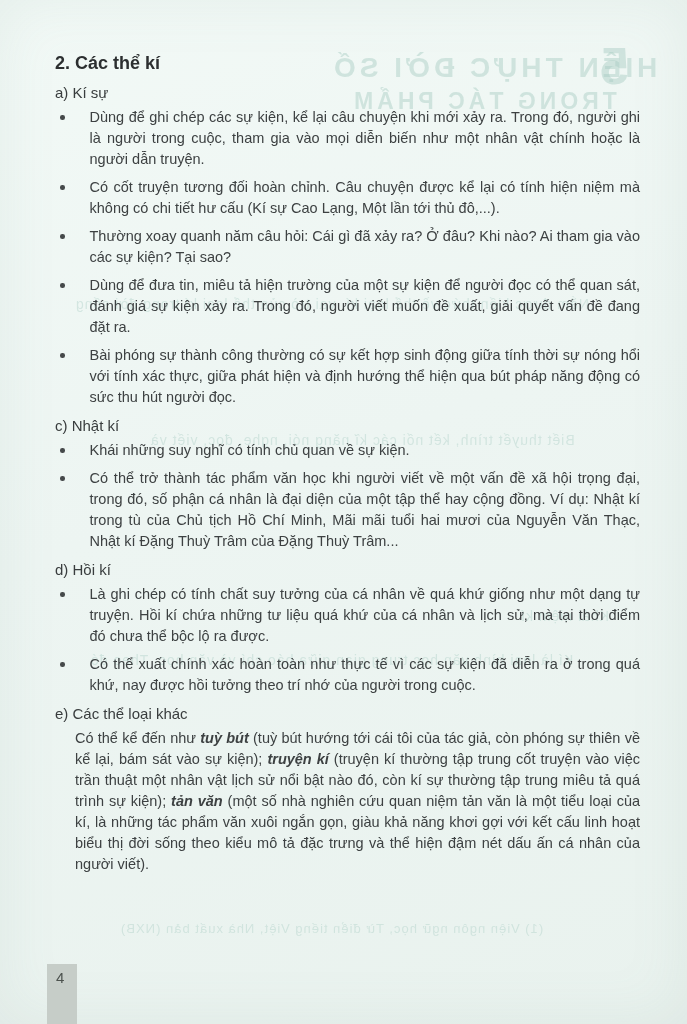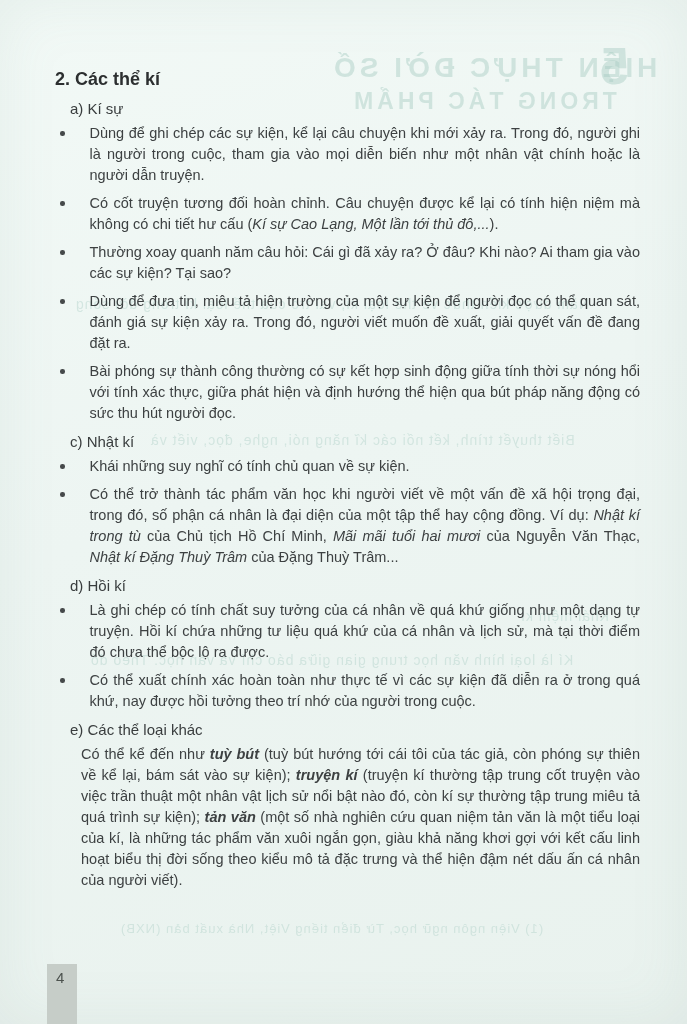--- a/index.html
+++ b/index.html
@@ -26,49 +26,49 @@
     letter-spacing: 1px;
   }
   .bleed.b { font-weight: bold; opacity: 0.45; letter-spacing: 4px; }
   
   .doc {
     position: relative;
     z-index: 1;
     padding: 52px 47px 0 55px;
   }
   .heading {
-    margin: 16px 0 8px 0;
+    margin: 0 0 8px 0;
     font-size: 18px;
     line-height: 22px;
     font-weight: bold;
     color: #2c2f30;
   }
   .section-label {
-    margin: 7px 0 4px 15px;
+    margin: 7px 0 4px 0;
     font-size: 15px;
     line-height: 21px;
     color: #393d3e;
   }
   .item { display: flex; margin: 0 0 7px 0; }
   .item .dot {
     flex: 0 0 auto;
     width: 4.5px; height: 4.5px;
     border-radius: 50%;
     background: #45494a;
     margin: 8px 0 0 5px;
   }
   .item.bulleted .txt { margin-left: 25px; }
-  .item.indented .txt { margin-left: 26px; }
+  .item.indented .txt { margin-left: 20px; }
   .txt {
     font-size: 14.5px;
     line-height: 21px;
     text-align: justify;
     color: #3d4142;
   }
-  .txt .i  { font-style: italic; }
+  .txt .i  { }
   .txt .bi { font-style: italic; font-weight: bold; }
   
   .page-number-block {
     position: absolute;
     left: 47px; bottom: 0;
     width: 30px; height: 60px;
     background: #c6cdc8;
     z-index: 2;
     box-sizing: border-box;
     padding: 5px 0 0 9px;

